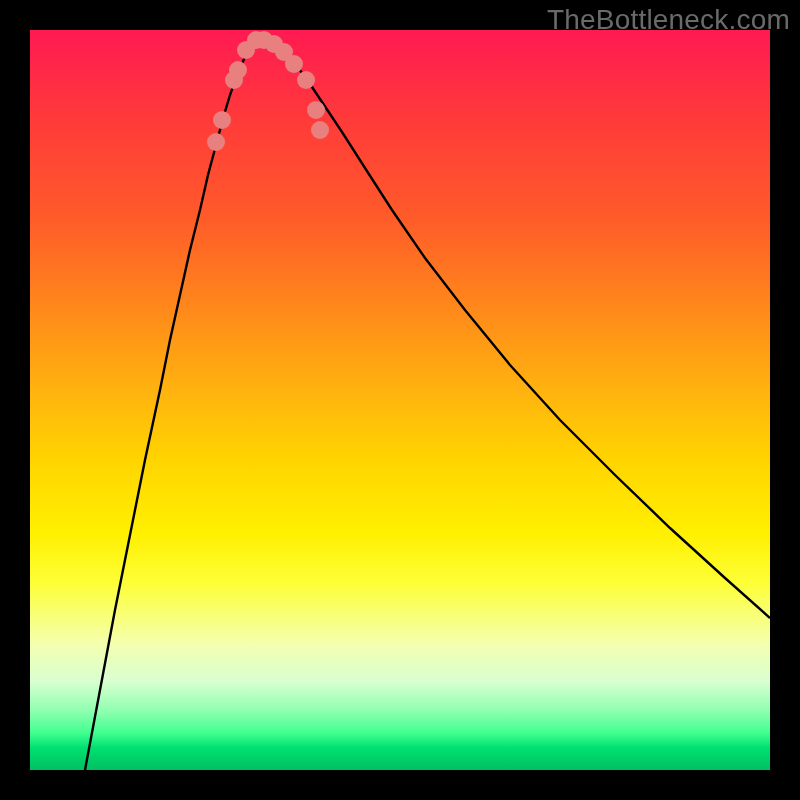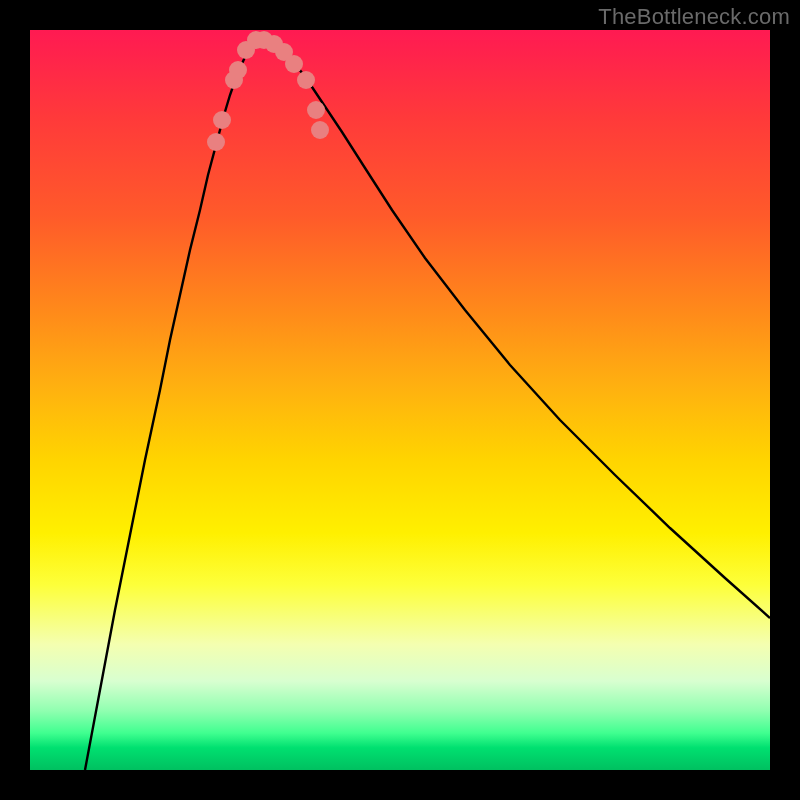--- a/index.html
+++ b/index.html
@@ -38,21 +38,21 @@
       #40ff90 95%,
       #00e070 97%,
       #00c060 100%
     );
   }
   .attribution {
     position: absolute;
     top: 4px;
     right: 10px;
     color: #6a6a6a;
-    font-size: 22px;
+    font-size: 28px;
     font-weight: 500;
     letter-spacing: 0.2px;
   }
   svg {
     position: absolute;
     left: 0;
     top: 0;
   }
 </style>
 </head>

